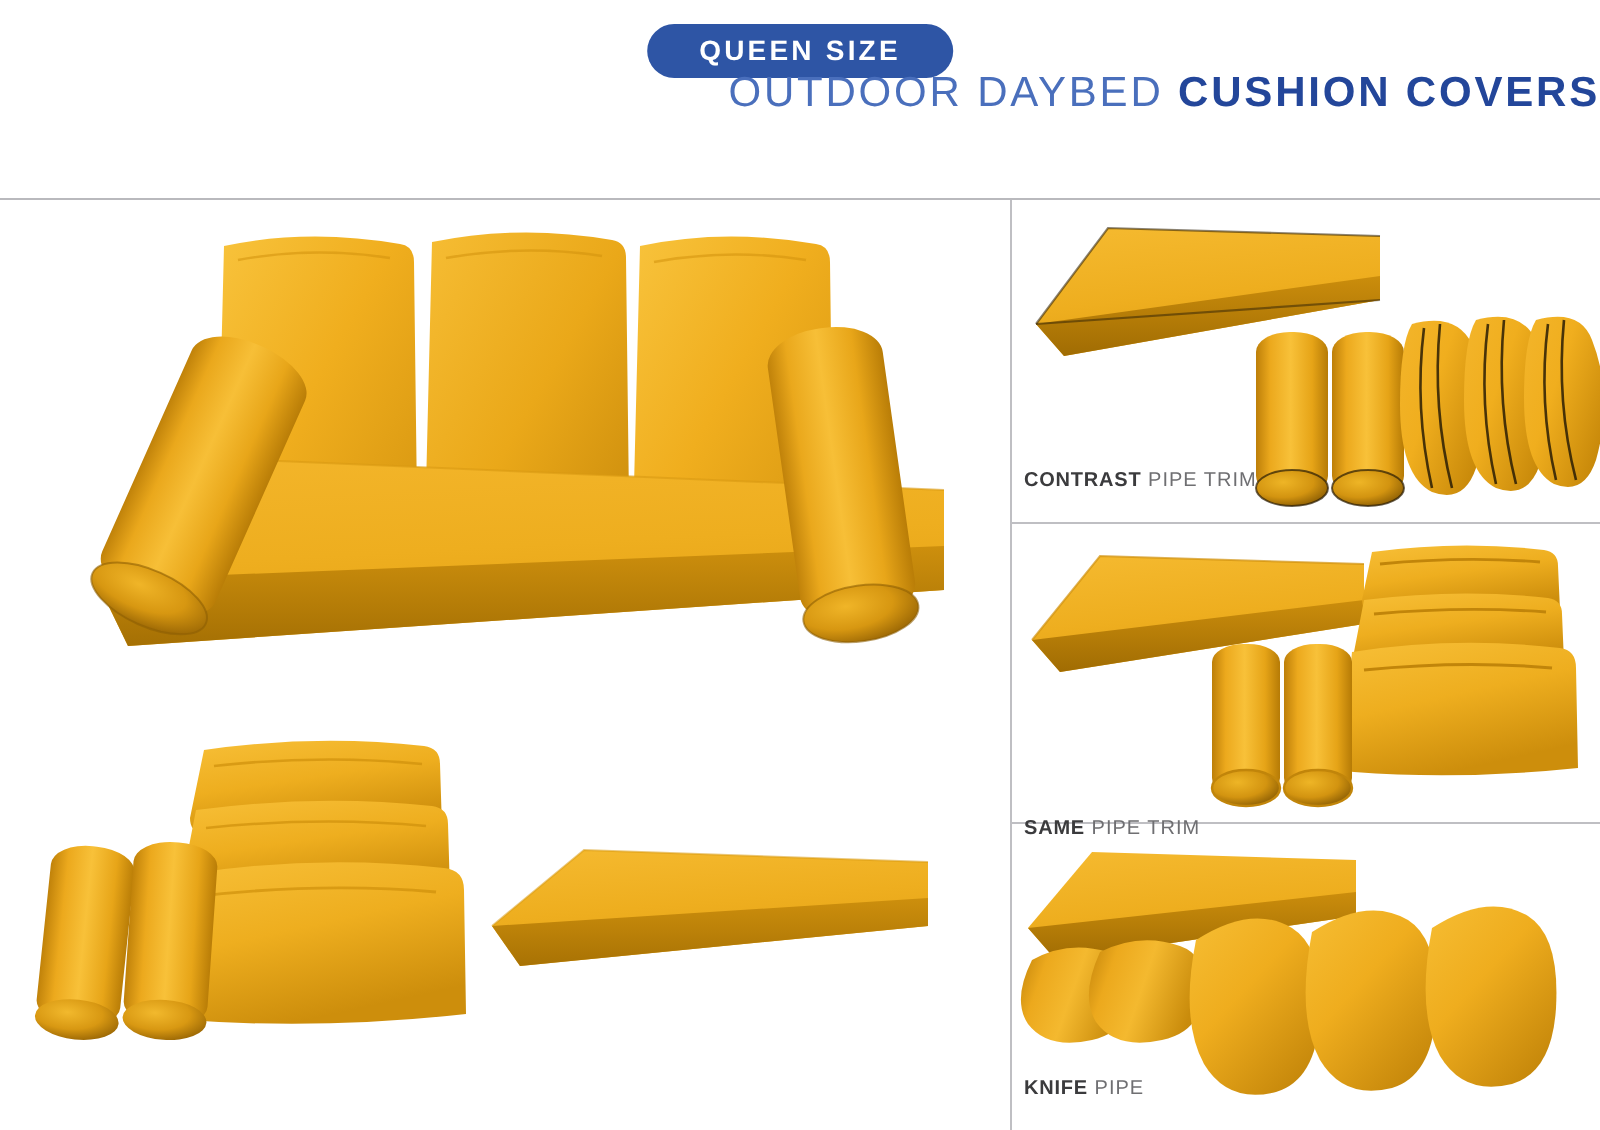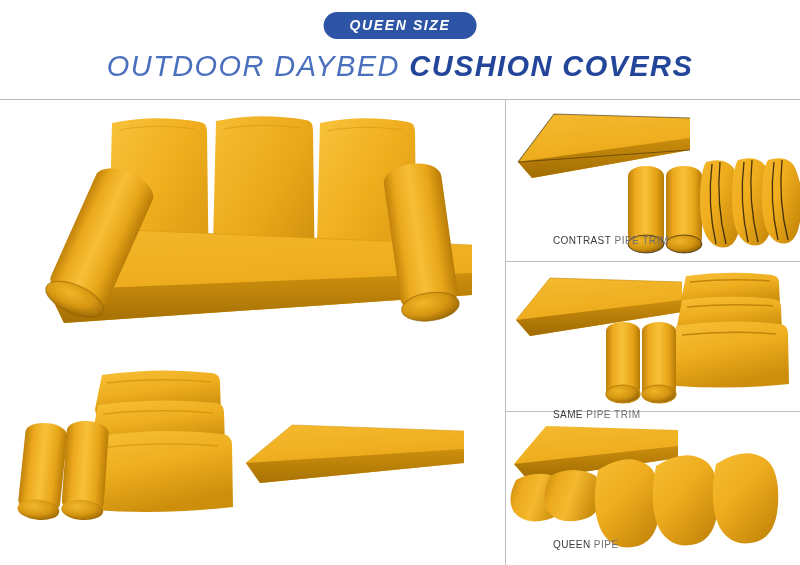--- a/index.html
+++ b/index.html
@@ -4,47 +4,47 @@
 <style>
   html,body{margin:0;padding:0;}
   body{
     width:800px;height:565px;overflow:hidden;background:#ffffff;
     font-family:"Liberation Sans",sans-serif;
     -webkit-font-smoothing:antialiased;
   }
   #page{position:relative;width:800px;height:565px;background:#fff;}
 
   
-  .header{position:absolute;left:0;top:0;width:800px;height:120px;font-style:italic;}
+  .header{position:absolute;left:0;top:0;width:800px;height:120px;}
   .badge{
     position:absolute;left:50%;top:12px;transform:translateX(-50%);
     background:#2e55a5;color:#fff;border-radius:18px;
     padding:6px 26px 7px;font-size:14px;font-weight:bold;
     letter-spacing:1.6px;line-height:1;white-space:nowrap;
   }
   .title{
-    position:absolute;left:0;top:52px;width:800px;text-align:center;
-    font-size:29px;line-height:1;letter-spacing:1.4px;white-space:nowrap;
+    position:absolute;left:0;top:36px;width:800px;text-align:right;
+    font-size:21px;line-height:1;letter-spacing:1.4px;white-space:nowrap;
   }
   .title .t-light{color:#4a6fbc;font-weight:normal;}
   .title .t-bold{color:#23469a;font-weight:bold;}
   .rule-top{position:absolute;left:0;top:99px;width:800px;height:1px;background:#b9b9bd;}
 
   
   .v-divider{position:absolute;left:505px;top:100px;width:1px;height:465px;background:#bfbfc3;}
   .h-divider{position:absolute;left:505px;width:295px;height:1px;background:#bfbfc3;}
   .h-div-1{top:261px;}
   .h-div-2{top:411px;}
 
   
   .panel-label{
     position:absolute;left:512px;font-size:10px;letter-spacing:.5px;
     color:#6f6f72;white-space:nowrap;line-height:1;
   }
-  .panel-label .lb-strong{color:#3b3b3d;font-weight:normal;letter-spacing:.4px;margin-left:41px;}
+  .panel-label .lb-strong{color:#3b3b3d;font-weight:bold;letter-spacing:.4px;}
   .lab-1{top:236px;}
   .lab-2{top:410px;}
   .lab-3{top:540px;}
 
   
   .piece{position:absolute;}
 
   svg{display:block;overflow:visible;}
 </style>
 </head>
@@ -382,16 +382,16 @@
       <g>
         <path d="M146,48 q28,-18 48,-6 q16,10 14,46 q-2,32 -22,38 q-24,6 -36,-14 q-12,-22 -4,-64 z" fill="url(#kpil)"></path>
       </g>
       <g>
         <path d="M206,46 q28,-18 48,-6 q16,10 14,46 q-2,32 -22,38 q-24,6 -36,-14 q-12,-22 -4,-64 z" fill="url(#kpil)"></path>
       </g>
     </svg>
   </div>
 
   <div class="panel-label lab-3">
-    <span class="lb-strong">QUEEN</span><span> PIPE</span>
+    <span class="lb-strong">KNIFE</span><span> PIPE</span>
   </div>
 
 </div>
 
 </body></html>

